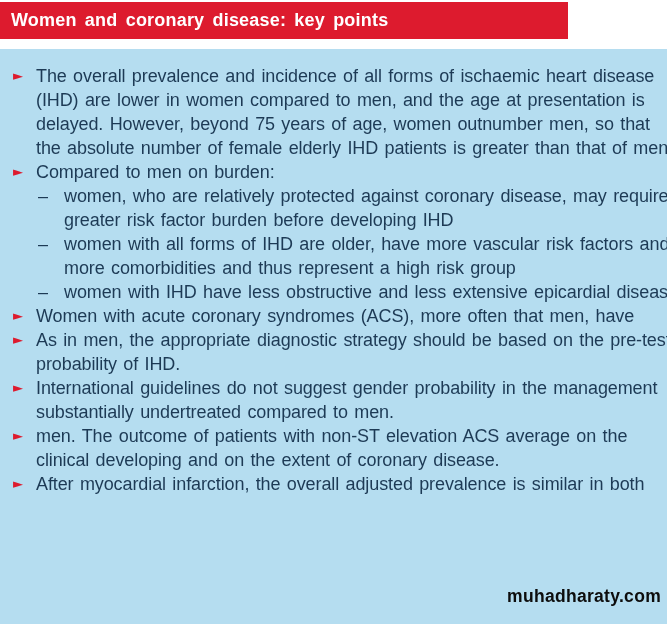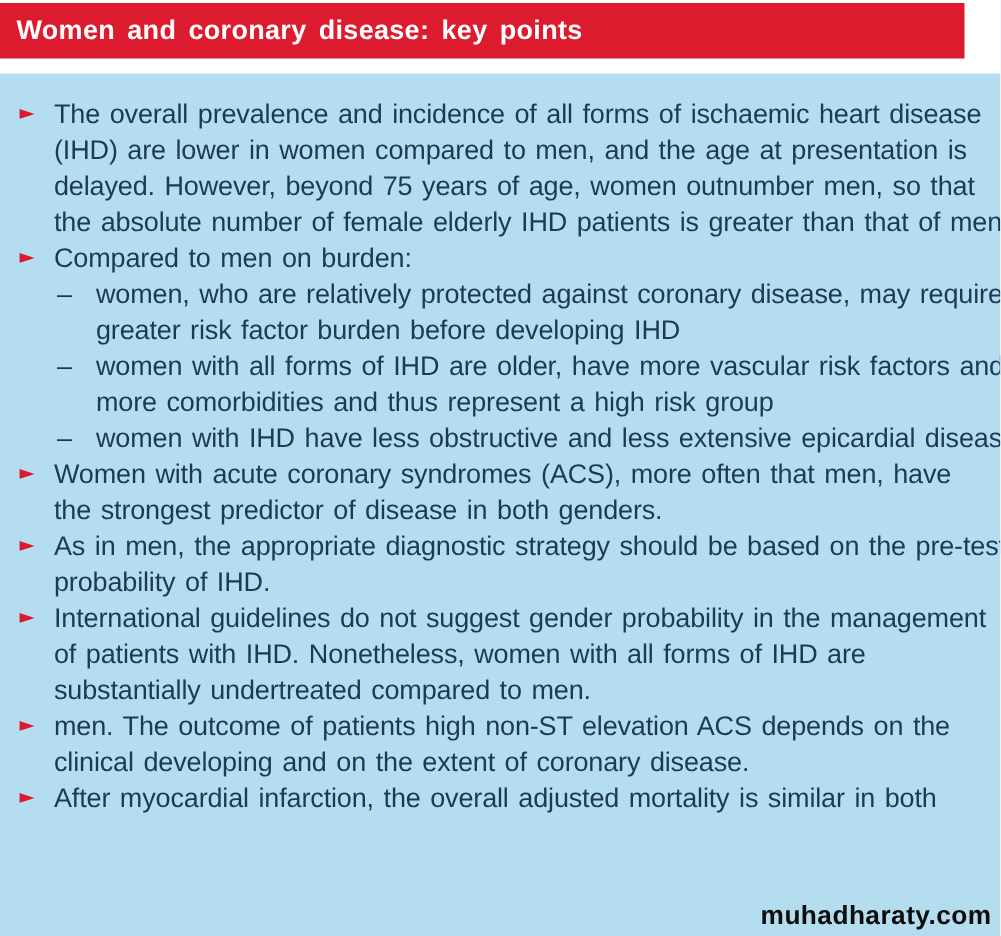--- a/index.html
+++ b/index.html
@@ -12,21 +12,21 @@
     position: relative;
     width: 667px;
     height: 624px;
     overflow: hidden;
     background: #ffffff;
   }
   .title-bar {
     position: absolute;
     top: 2px;
     left: 0;
-    width: 643px;
+    width: 568px;
     height: 37px;
     background: #dd1b2e;
     display: flex;
     align-items: center;
     box-sizing: border-box;
     padding-left: 11px;
   }
   .title-bar .title {
     color: #ffffff;
     font-weight: bold;
@@ -74,21 +74,21 @@
     font-size: 18px;
   }
   .item .lines { flex: 0 0 auto; }
   .item .line {
     height: 24px;
     white-space: nowrap;
   }
   .watermark {
     position: absolute;
     right: 6px;
-    bottom: 3px;
+    bottom: 17px;
     color: #0d0d0d;
     font-weight: bold;
     font-size: 17.5px;
     letter-spacing: 0.3px;
     white-space: nowrap;
   }
 </style>
 </head>
 <body>
 
@@ -130,47 +130,45 @@
         <div class="item level2">
           <span class="marker">–</span>
           <div class="lines">
             <div class="line">women with IHD have less obstructive and less extensive epicardial disease.</div>
           </div>
         </div>
         <div class="item level1">
           <span class="marker">►</span>
           <div class="lines">
             <div class="line">Women with acute coronary syndromes (ACS), more often that men, have</div>
-            <div class="line">the strongest predictor of disease in both genders.</div>
           </div>
         </div>
         <div class="item level1">
           <span class="marker">►</span>
           <div class="lines">
             <div class="line">As in men, the appropriate diagnostic strategy should be based on the pre-test</div>
             <div class="line">probability of IHD.</div>
           </div>
         </div>
         <div class="item level1">
           <span class="marker">►</span>
           <div class="lines">
             <div class="line">International guidelines do not suggest gender probability in the management</div>
-            <div class="line">of patients with IHD. Nonetheless, women with all forms of IHD are</div>
             <div class="line">substantially undertreated compared to men.</div>
           </div>
         </div>
         <div class="item level1">
           <span class="marker">►</span>
           <div class="lines">
-            <div class="line">men. The outcome of patients high non-ST elevation ACS depends on the</div>
+            <div class="line">men. The outcome of patients with non-ST elevation ACS average on the</div>
             <div class="line">clinical developing and on the extent of coronary disease.</div>
           </div>
         </div>
         <div class="item level1">
           <span class="marker">►</span>
           <div class="lines">
-            <div class="line">After myocardial infarction, the overall adjusted mortality is similar in both</div>
+            <div class="line">After myocardial infarction, the overall adjusted prevalence is similar in both</div>
           </div>
         </div>
       </div>
     <div class="watermark">muhadharaty.com</div>
   </div>
 </div>
 
 </body></html>

